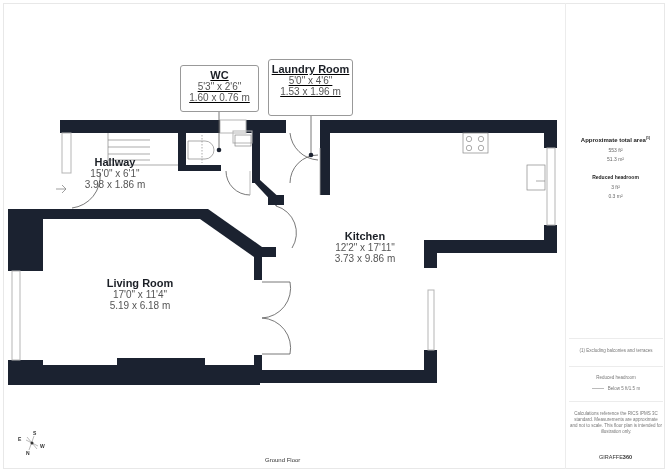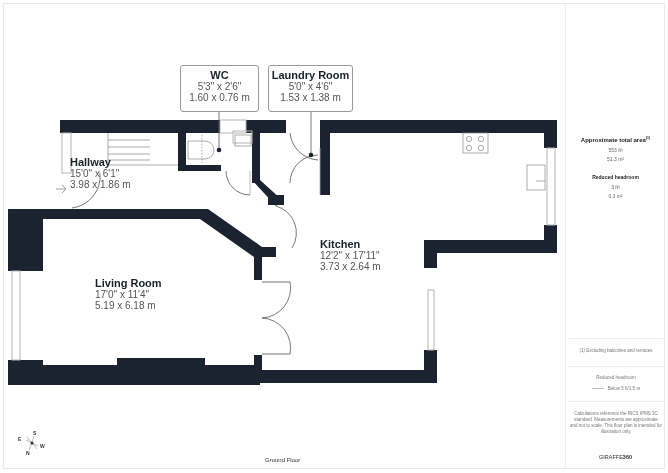--- a/index.html
+++ b/index.html
@@ -8,24 +8,24 @@
   .plan { position:absolute; left:0; top:0; width:565px; height:473px; }
   .sidebar { position:absolute; left:565px; top:3px; width:100px; height:466px; border-left:1px solid #ececec; box-sizing:border-box; text-align:center; color:#555; }
   .sb-title { position:absolute; top:133px; left:0; width:100%; font-size:6px; font-weight:bold; color:#222; }
   .sb-val { position:absolute; left:0; width:100%; font-size:5px; color:#666; }
   .sb-sub { position:absolute; top:171px; left:0; width:100%; font-size:5px; font-weight:bold; color:#222; }
   .sb-divider { position:absolute; left:3px; width:94px; height:1px; background:#ececec; }
   .sb-note { position:absolute; left:4px; width:92px; font-size:4.5px; color:#777; line-height:6px; }
   .brand { position:absolute; top:451px; left:0; width:100%; font-size:5.5px; color:#333; }
   .brand b { font-weight:bold; }
   .legend-line { display:inline-block; width:12px; height:1px; background:#bbb; vertical-align:middle; margin-right:4px; }
-  .label-box { position:absolute; background:#fff; border:1px solid #999; border-radius:3px; text-align:center; box-sizing:border-box; }
+  .label-box { position:absolute; background:#fff; border:1px solid #999; border-radius:3px; text-align:center; box-sizing:border-box;text-decoration:underline; }
   .room-name { font-weight:bold; color:#1b1f26; font-size:11px; }
   .room-dim { color:#555; font-size:10px; line-height:11px; }
-  .room-label { position:absolute; text-align:left; }
+  .room-label { position:absolute; text-align:center; }
   .floor-label { position:absolute; left:265px; top:457px; font-size:6px; color:#333; }
   .compass { position:absolute; left:16px; top:430px; width:32px; height:26px; }
 </style>
 </head>
 <body>
 
 <div class="frame"></div>
 
 <svg class="plan" viewBox="0 0 565 473" xmlns="http://www.w3.org/2000/svg">
   <g fill="#1b2230">
@@ -124,36 +124,36 @@
     <line x1="56" y1="189" x2="66" y2="189"></line>
     <polyline points="62,185 66,189 62,193"></polyline>
   </g>
 </svg>
 
 <div class="label-box" style="left:180px; top:65px; width:79px; height:47px;">
   <div class="room-name" style="margin-top:3px;">WC</div>
   <div class="room-dim">5'3" x 2'6"</div>
   <div class="room-dim">1.60 x 0.76 m</div>
 </div>
-<div class="label-box" style="left:268px; top:65px; width:85px; height:47px;">
+<div class="label-box" style="left:268px; top:59px; width:85px; height:57px;">
   <div class="room-name" style="margin-top:3px;">Laundry Room</div>
   <div class="room-dim">5'0" x 4'6"</div>
-  <div class="room-dim">1.53 x 1.38 m</div>
+  <div class="room-dim">1.53 x 1.96 m</div>
 </div>
 
 <div class="room-label" style="left:70px; top:156px; width:90px;">
   <div class="room-name">Hallway</div>
   <div class="room-dim">15'0" x 6'1"</div>
   <div class="room-dim">3.98 x 1.86 m</div>
 </div>
 
-<div class="room-label" style="left:320px; top:238px; width:90px;">
+<div class="room-label" style="left:320px; top:230px; width:90px;">
   <div class="room-name">Kitchen</div>
   <div class="room-dim">12'2" x 17'11"</div>
-  <div class="room-dim">3.73 x 2.64 m</div>
+  <div class="room-dim">3.73 x 9.86 m</div>
 </div>
 
 <div class="room-label" style="left:95px; top:277px; width:90px;">
   <div class="room-name">Living Room</div>
   <div class="room-dim">17'0" x 11'4"</div>
   <div class="room-dim">5.19 x 6.18 m</div>
 </div>
 
 <svg class="compass" viewBox="0 0 32 26" xmlns="http://www.w3.org/2000/svg">
   <g stroke="#777" stroke-width="0.5">

